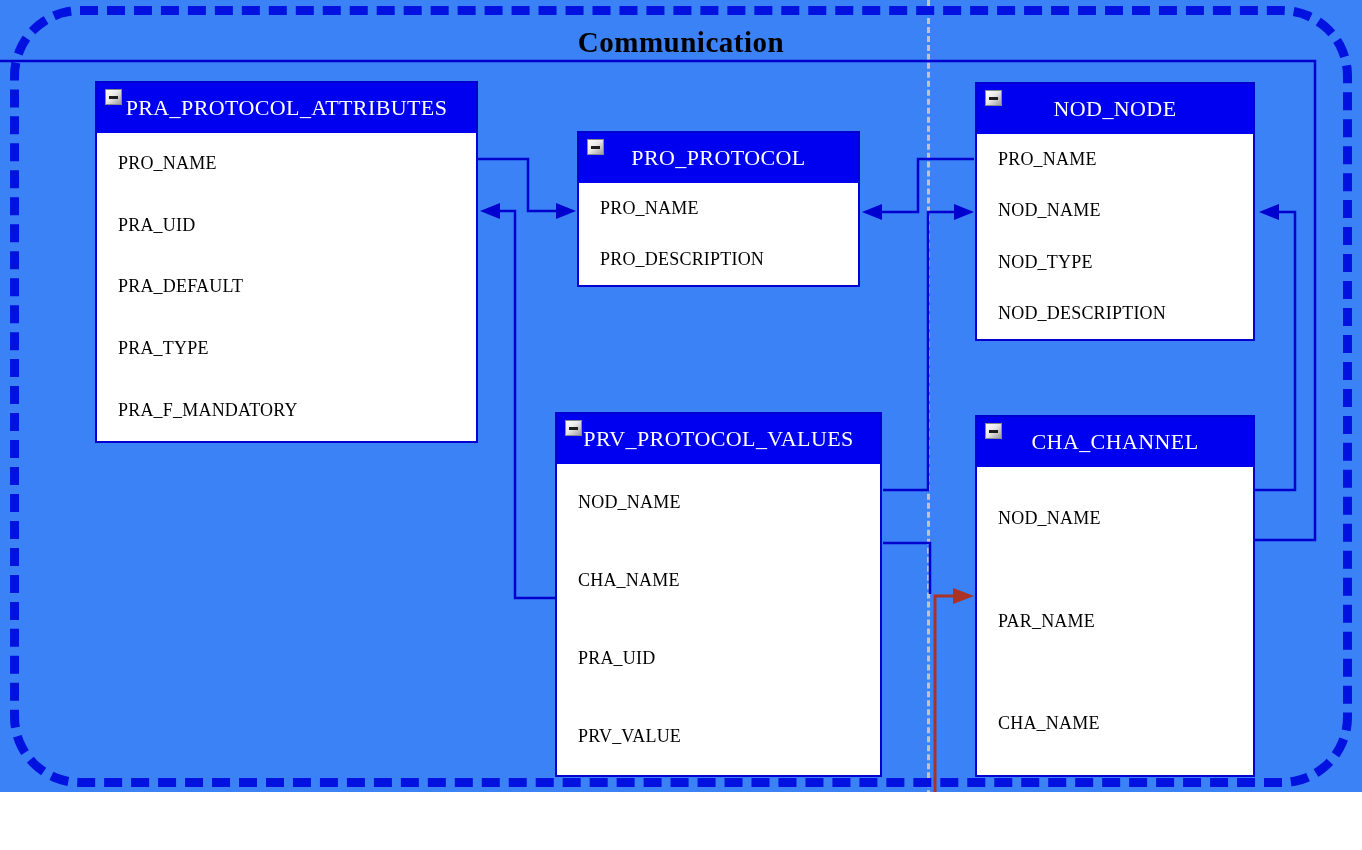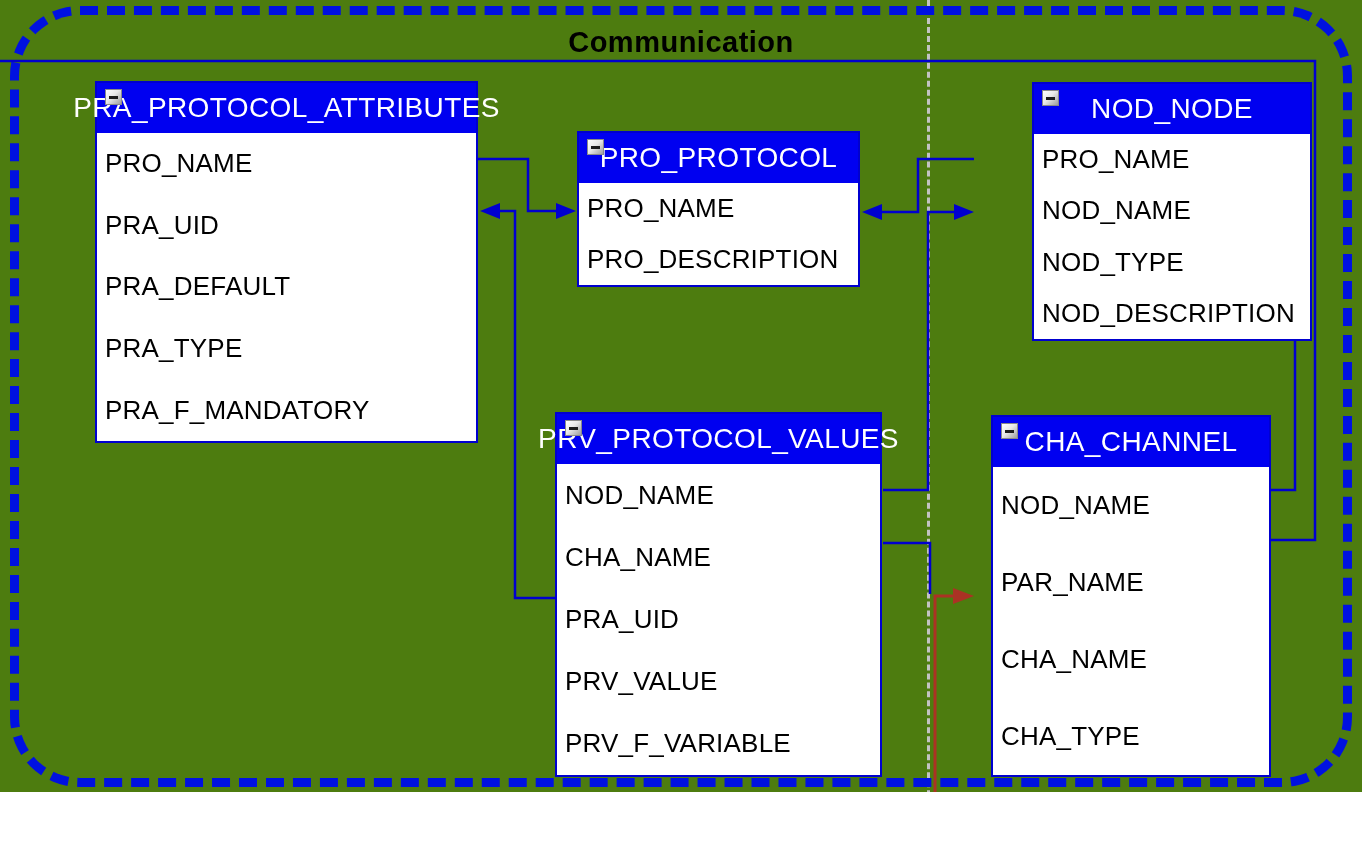--- a/index.html
+++ b/index.html
@@ -1,17 +1,17 @@
 <!DOCTYPE html>
 <html><head>
 <meta charset="utf-8">
 <style>
   html,body{margin:0;padding:0;background:#fff;}
-  .canvas{position:relative;width:1362px;height:792px;background:#4d7c0f;overflow:hidden;
-          font-family:Liberation Sans, sans-serif;}
+  .canvas{position:relative;width:1362px;height:792px;background:#3b82f6;overflow:hidden;
+          font-family:Liberation Serif, serif;}
 
   
   .vguide{position:absolute;left:927px;top:0;width:0;height:850px;
           border-left:3px dashed #c3c3c3;z-index:1;}
 
   
   .frame{position:absolute;left:10px;top:6px;right:10px;bottom:5px;
          border:9px dashed #0011e0;border-radius:70px;z-index:2;}
 
   
@@ -23,35 +23,35 @@
 
   
   .title{position:absolute;left:0;top:26px;width:100%;text-align:center;
          font-size:29px;font-weight:bold;color:#000;z-index:4;letter-spacing:0.5px;}
 
   
   .tbl{position:absolute;border:2px solid #0000cf;background:#ffffff;
        box-sizing:border-box;z-index:5;}
   .hd{position:relative;height:50px;background:#0000f0;color:#ffffff;
       display:flex;align-items:center;justify-content:center;
-      font-size:28px;letter-spacing:0.4px;white-space:nowrap;}
+      font-size:22px;letter-spacing:0.4px;white-space:nowrap;}
   .collapse{position:absolute;left:8px;top:6px;width:17px;height:16px;
       background:linear-gradient(135deg,#ffffff 0%,#e9e9e9 45%,#9d9d9d 100%);
       border:1px solid #8a8a8a;box-sizing:border-box;
       display:flex;align-items:center;justify-content:center;}
   .collapse .bar{width:9px;height:3px;background:#1d1d1d;}
   .rows{display:flex;flex-direction:column;height:calc(100% - 50px);}
-  .row{flex:1;display:flex;align-items:center;padding-left:8px;
-       font-size:26px;color:#000;letter-spacing:0.2px;white-space:nowrap;}
+  .row{flex:1;display:flex;align-items:center;padding-left:21px;
+       font-size:18px;color:#000;letter-spacing:0.2px;white-space:nowrap;}
 
   #tbl-pra{left:95px; top:81px; width:383px;height:362px;}
   #tbl-pro{left:577px;top:131px;width:283px;height:156px;}
-  #tbl-nod{left:1032px;top:82px; width:280px;height:259px;}
+  #tbl-nod{left:975px;top:82px; width:280px;height:259px;}
   #tbl-prv{left:555px;top:412px;width:327px;height:365px;text-align:center;}
-  #tbl-cha{left:975px;top:415px;width:280px;height:362px;margin-left:16px;}
+  #tbl-cha{left:975px;top:415px;width:280px;height:362px;}
 </style>
 </head>
 <body>
 
 <div class="canvas">
 
   <div class="vguide"></div>
   <div class="frame"></div>
 
   <svg class="wires" viewBox="0 0 1362 850">
@@ -128,31 +128,29 @@
       <span class="collapse">
             <span class="bar"></span>
           </span>
       <span>PRV_PROTOCOL_VALUES</span>
     </div>
     <div class="rows">
           <div class="row">NOD_NAME</div>
           <div class="row">CHA_NAME</div>
           <div class="row">PRA_UID</div>
           <div class="row">PRV_VALUE</div>
-          <div class="row">PRV_F_VARIABLE</div>
         </div>
   </div>
       <div class="tbl" id="tbl-cha">
     <div class="hd">
       <span class="collapse">
             <span class="bar"></span>
           </span>
       <span>CHA_CHANNEL</span>
     </div>
     <div class="rows">
           <div class="row">NOD_NAME</div>
           <div class="row">PAR_NAME</div>
           <div class="row">CHA_NAME</div>
-          <div class="row">CHA_TYPE</div>
         </div>
   </div>
     </div>
 </div>
 
 </body></html>

